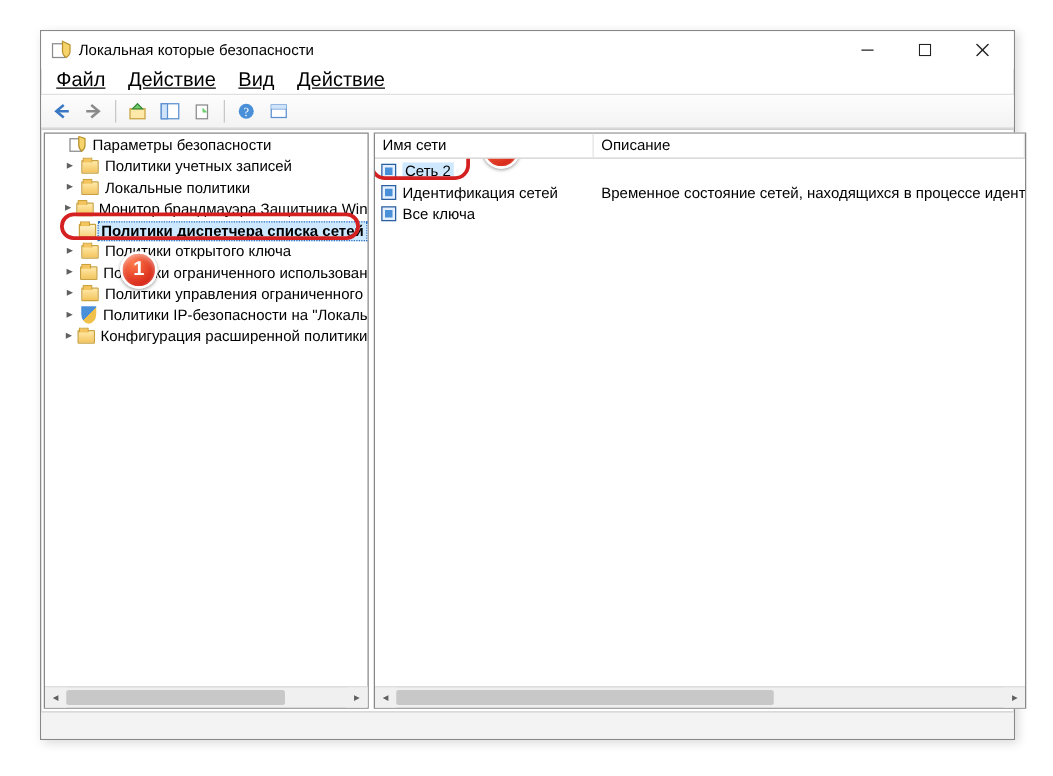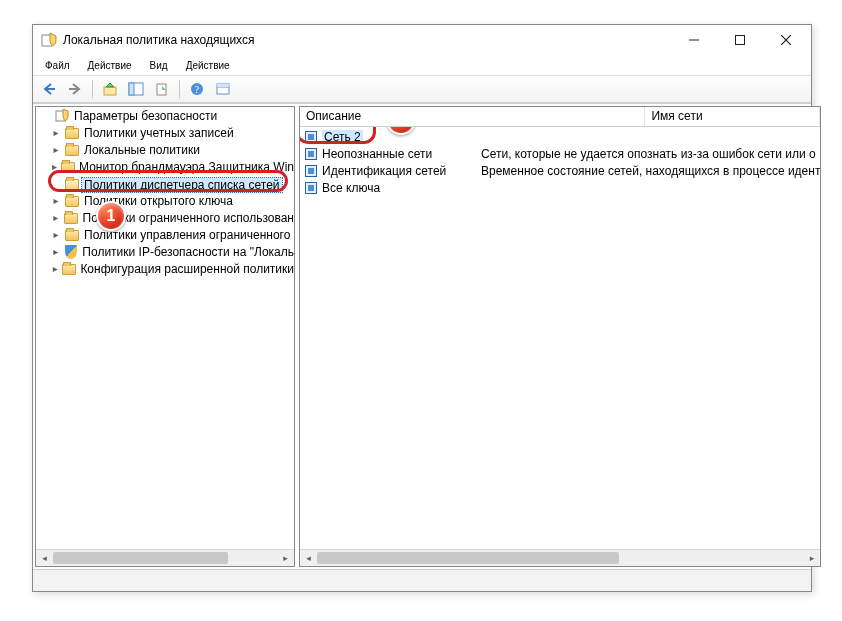--- a/index.html
+++ b/index.html
@@ -51,21 +51,22 @@
   }
   .menubar {
     height: 20px;
     display: flex;
     align-items: center;
     padding: 0 4px;
     gap: 2px;
   }
   .menubar span {
     padding: 2px 8px;
-    font-size: 10px;
+    font-size: 16px;
+    text-decoration: underline;
   }
   .toolbar {
     height: 28px;
     display: flex;
     align-items: center;
     padding: 2px 4px;
     border-top: 1px solid #e0e0e0;
     border-bottom: 1px solid #d0d0d0;
     gap: 2px;
     background: linear-gradient(#fdfdfd,#f3f3f3);
@@ -154,20 +155,21 @@
     width: 12px; height: 14px;
     background: linear-gradient(135deg,#4a90d9 50%,#f0c04a 50%);
     border-radius: 0 0 6px 6px / 0 0 8px 8px;
   }
   .tree-label { }
   .tree-row.selected .tree-label {
     background: #cde8ff;
     border: 1px dotted #2a6fbf;
     padding: 0 2px;
     margin-left: -3px;
+    font-weight: bold;
   }
   .highlight-oval {
     position: absolute;
     border: 3px solid #d42020;
     border-radius: 12px;
     pointer-events: none;
   }
   .badge {
     position: absolute;
     width: 30px; height: 30px;
@@ -281,21 +283,21 @@
 
 <div class="window">
 
   <div class="titlebar">
     <span class="title-icon">
       <svg width="16" height="16" viewBox="0 0 16 16">
         <rect x="1" y="3" width="10" height="11" fill="#fff" stroke="#8a8a8a"></rect>
         <path d="M9 1 L15 4 L15 9 C15 12 12 14 12 14 C12 14 9 12 9 9 Z" fill="#f6d36b" stroke="#b8922e"></path>
       </svg>
     </span>
-    <span class="title-text">Локальная политика находящихся</span>
+    <span class="title-text">Локальная которые безопасности</span>
     <div class="win-controls">
       <div class="win-btn">
         <svg width="10" height="10">
             <line x1="0" y1="5" x2="10" y2="5" stroke="#222" stroke-width="1"></line>
           </svg>
       </div>
       <div class="win-btn">
         <svg width="10" height="10">
             <rect x="0.5" y="0.5" width="9" height="9" fill="none" stroke="#222" stroke-width="1"></rect>
           </svg>
@@ -451,48 +453,39 @@
         <div class="hs-btn">◂</div>
         <div class="hs-track">
           <div class="hs-thumb" style="left:0; width:78%;"></div>
         </div>
         <div class="hs-btn">▸</div>
       </div>
     </div>
 
     <div class="pane list-pane">
       <div class="list-header">
+        <div class="col col-name">Имя сети</div>
         <div class="col col-desc">Описание</div>
-        <div class="col col-name">Имя сети</div>
       </div>
       <div class="list-body">
         <div class="list-rows">
           <div class="list-row selected">
             <div class="cell-name">
               <span class="net-icon">
                   <span class="net-glyph"></span>
                 </span>
               <span class="lbl">Сеть 2</span>
             </div>
             <div class="cell-desc"></div>
           </div>
           <div class="list-row">
             <div class="cell-name">
               <span class="net-icon">
                   <span class="net-glyph"></span>
                 </span>
-              <span>Неопознанные сети</span>
-            </div>
-            <div class="cell-desc">Сети, которые не удается опознать из-за ошибок сети или о</div>
-          </div>
-          <div class="list-row">
-            <div class="cell-name">
-              <span class="net-icon">
-                  <span class="net-glyph"></span>
-                </span>
               <span>Идентификация сетей</span>
             </div>
             <div class="cell-desc">Временное состояние сетей, находящихся в процессе идент</div>
           </div>
           <div class="list-row">
             <div class="cell-name">
               <span class="net-icon">
                   <span class="net-glyph"></span>
                 </span>
               <span>Все ключа</span>

